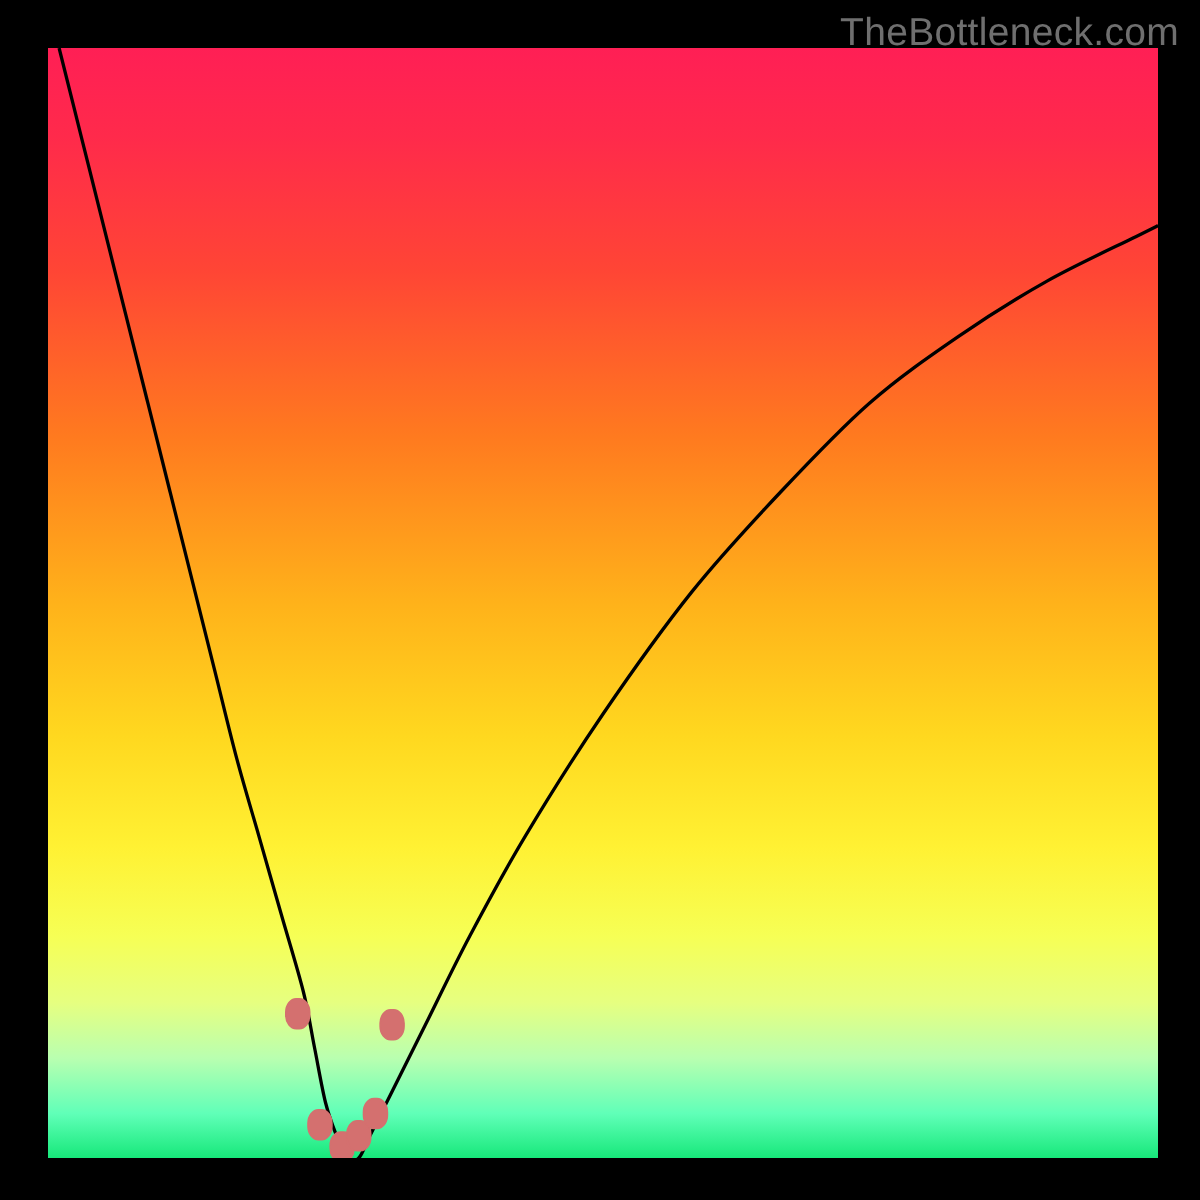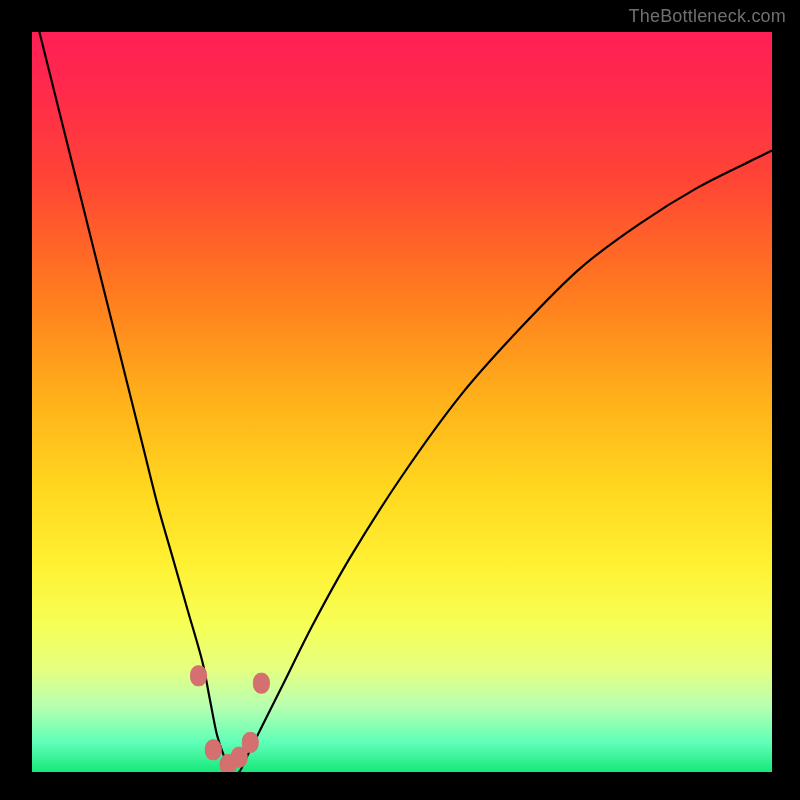--- a/index.html
+++ b/index.html
@@ -32,21 +32,21 @@
     left: 0;
     top: 0;
     width: 100%;
     height: 100%;
   }
   .watermark {
     position: absolute;
     top: 6px;
     right: 14px;
     color: #6f6f6f;
-    font-size: 18px;
+    font-size: 26px;
     letter-spacing: 0.2px;
     font-weight: 500;
   }
   svg.curve {
     position: absolute;
     left: 0;
     top: 0;
     width: 740px;
     height: 740px;
     overflow: visible;

